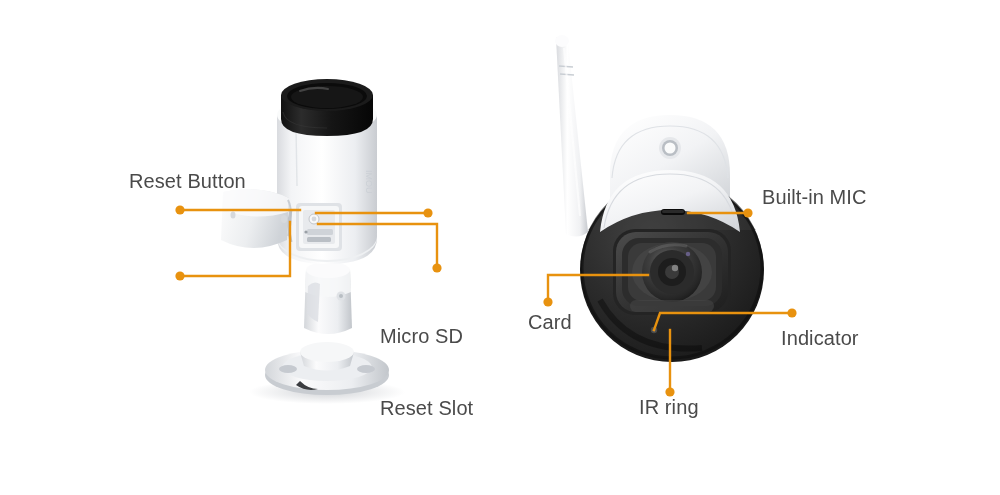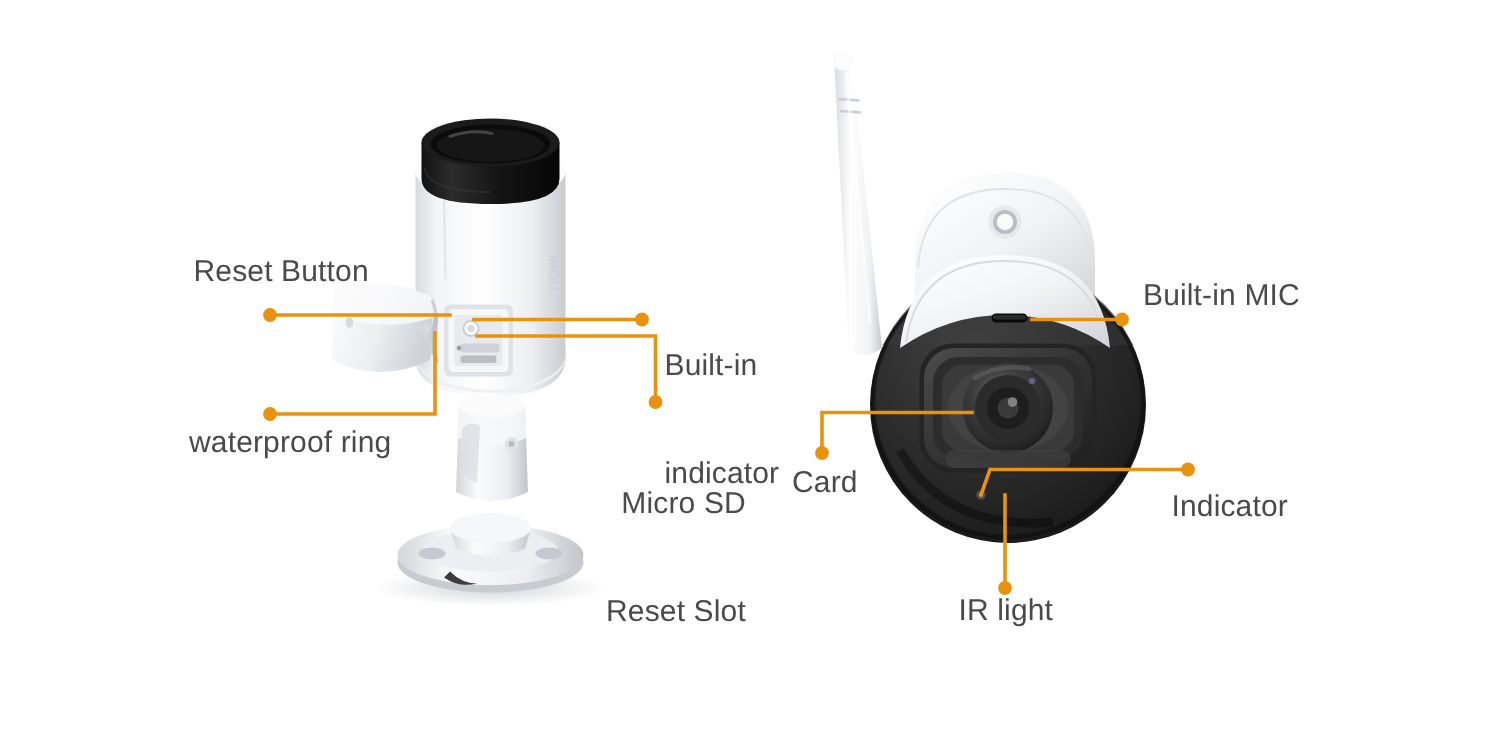--- a/index.html
+++ b/index.html
@@ -254,33 +254,28 @@
       <circle cx="437" cy="268" r="4.6"></circle>
       <circle cx="748" cy="213" r="4.6"></circle>
       <circle cx="548" cy="302" r="4.6"></circle>
       <circle cx="792" cy="313" r="4.6"></circle>
       <circle cx="670" cy="392" r="4.6"></circle>
     </g>
   </svg>
 
   <div class="anno" style="left:129px; top:170px;">Reset Button</div>
 
-  <div class="anno" style="left:126px; top:284px;">waterproof ring</div>
-
-  <div class="anno two-line" style="left:443px; top:184px;">
-    <div>Built-in</div>
-    <div>indicator</div>
-  </div>
-
-  <div class="anno two-line" style="left:404px; top:276px;text-align:right;">
+
+
+  <div class="anno two-line" style="left:380px; top:276px;">
     <div>Micro SD</div>
     <div>Reset Slot</div>
   </div>
 
   <div class="anno" style="left:762px; top:186px;">Built-in MIC</div>
 
   <div class="anno" style="left:528px; top:311px;">Card</div>
 
   <div class="anno" style="left:781px; top:327px;">Indicator</div>
 
-  <div class="anno" style="left:639px; top:396px;">IR light</div>
+  <div class="anno" style="left:639px; top:396px;">IR ring</div>
 
 </div>
 
 </body></html>

